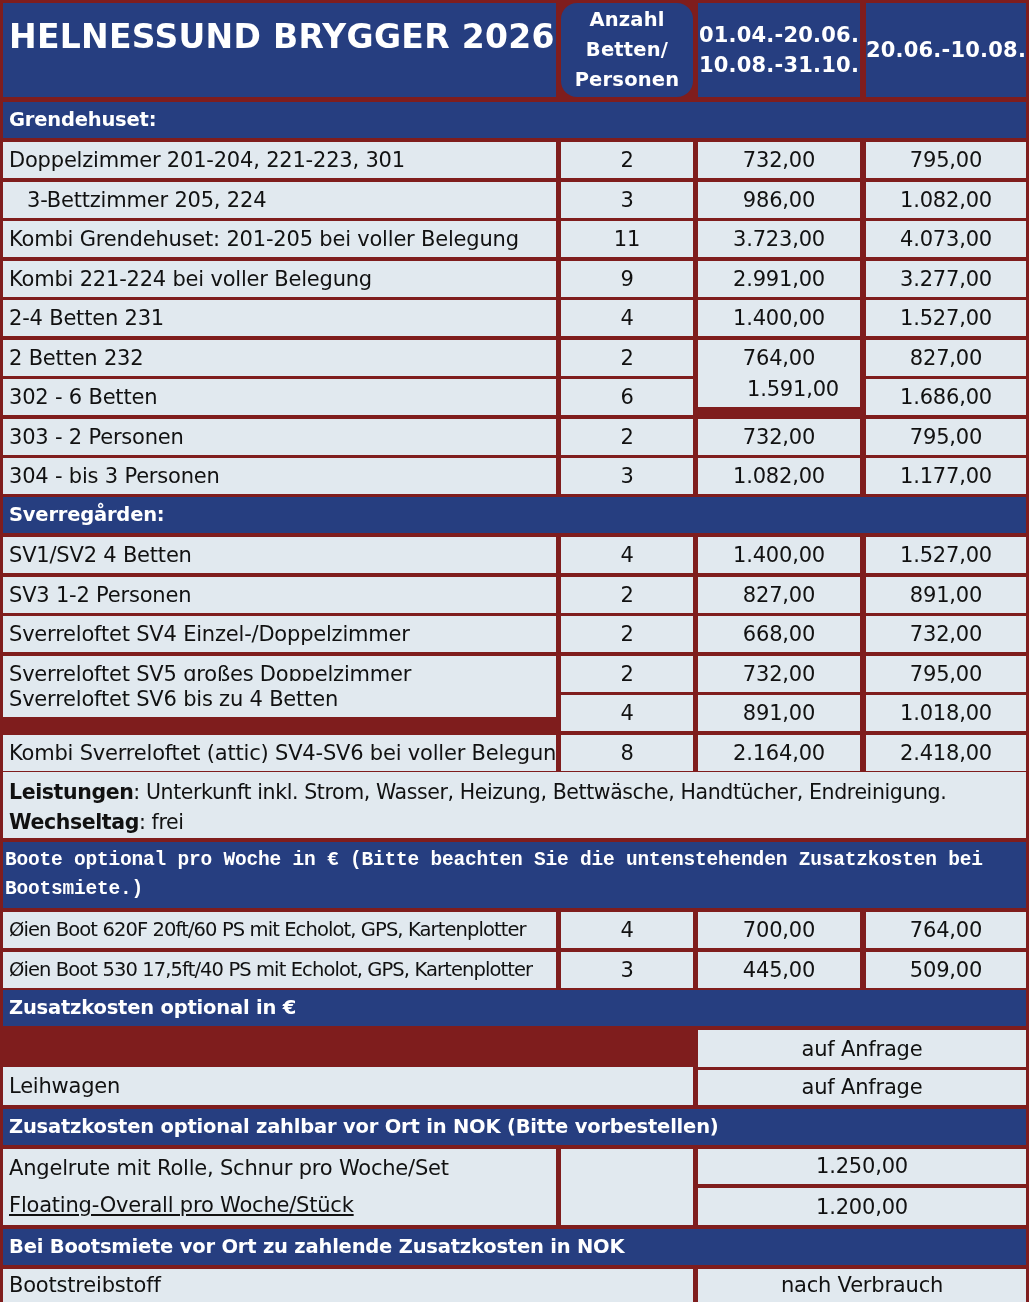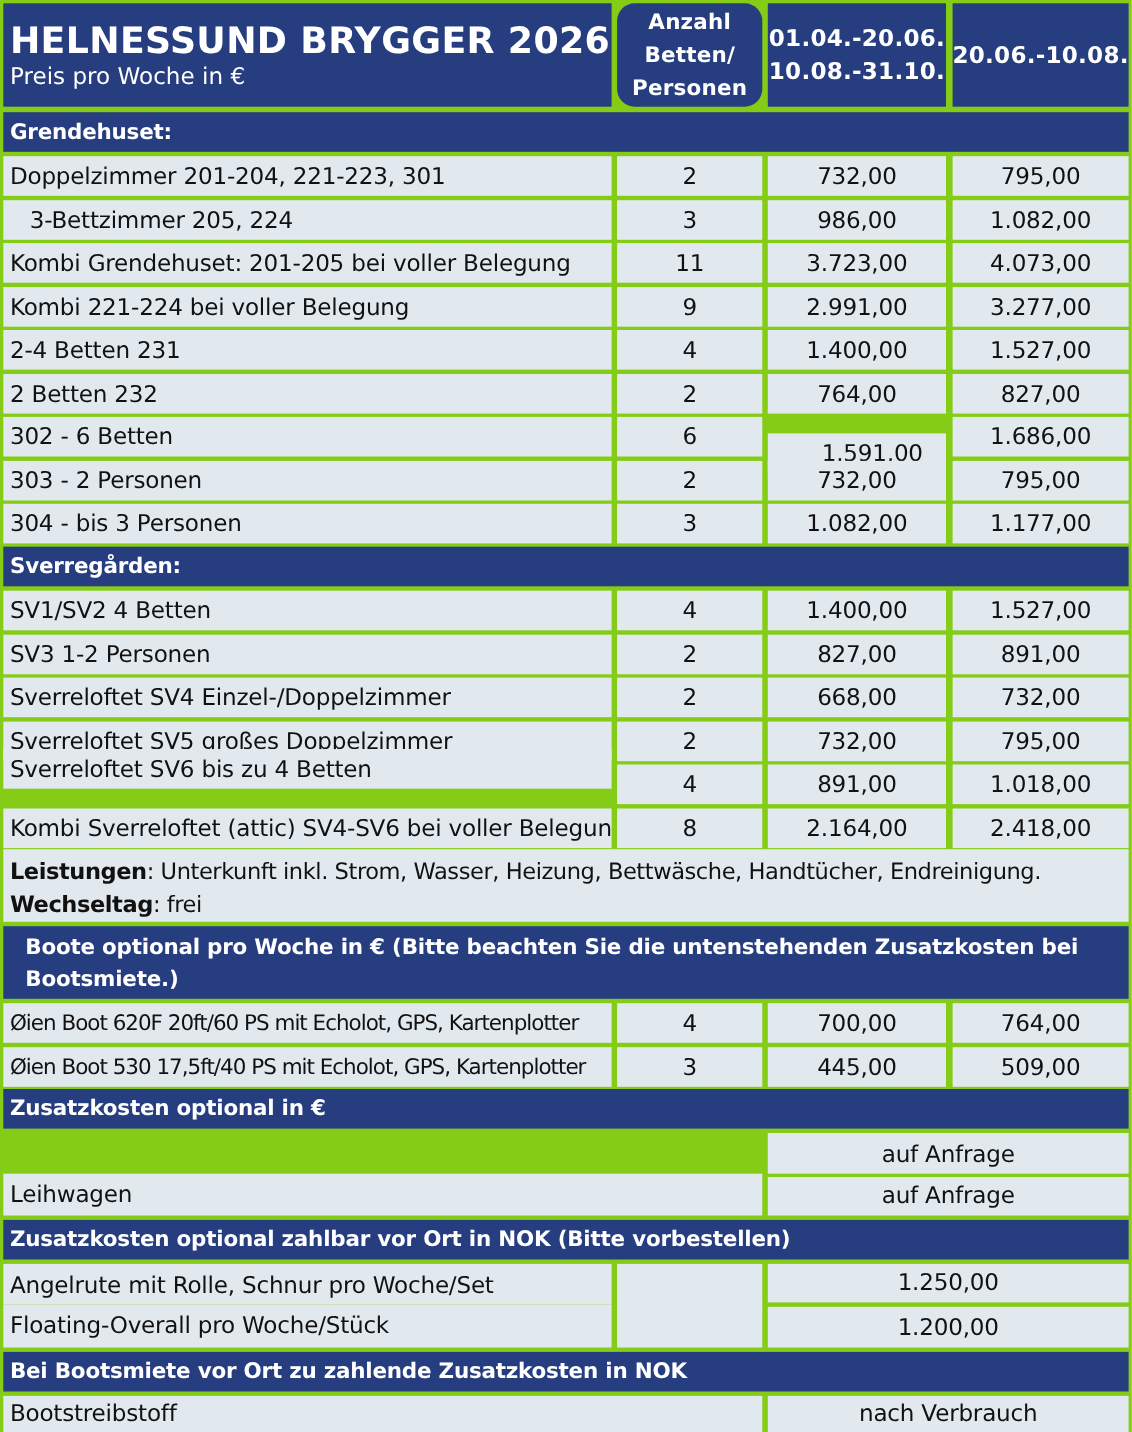--- a/index.html
+++ b/index.html
@@ -1,40 +1,39 @@
 <!DOCTYPE html>
 <html><head>
 <meta charset="utf-8">
 <style>
   html, body { margin: 0; padding: 0; background: #ffffff; }
   body { width: 1029px; height: 1302px; overflow: hidden; position: relative;
          font-family: "DejaVu Sans", sans-serif; color: #111; }
-  .sheet { position: absolute; left: 0; top: 0; width: 1029px; height: 1302px; background: #84cc16; }
+  .sheet { position: absolute; left: 0; top: 0; width: 1029px; height: 1302px; background: #7f1d1d; }
   .cell { position: absolute; box-sizing: border-box; overflow: hidden; white-space: nowrap; }
   .dark { background: #263e80; color: #ffffff; }
   .light { background: #e1e9ef; color: #111111; }
   .txt { font-size: 21px; line-height: 38px; padding-left: 6px; letter-spacing: -0.2px; }
   .ctr { text-align: center; padding-left: 0; }
   .sect { font-size: 19.5px; font-weight: bold; line-height: 36px; padding-left: 6px; letter-spacing: -0.2px; }
   .cond { font-size: 19.5px; letter-spacing: -0.9px; }
   .hdr-title { font-size: 33px; font-weight: bold; line-height: 38px; padding-left: 6px; padding-top: 15px; letter-spacing: 0.3px; }
   .hdr-sub { font-size: 21px; line-height: 26px; padding-left: 6px; }
   .hdr-col { font-size: 19.5px; font-weight: bold; text-align: center; display: flex; flex-direction: column; justify-content: center; align-items: center; line-height: 30px; letter-spacing: 0.2px; }
   .note { font-size: 20.5px; line-height: 30px; padding-left: 6px; padding-top: 5px; letter-spacing: -0.4px; }
   .note b { font-weight: bold; }
-  .wrap2 { white-space: normal; font-size: 19.5px; font-weight: bold; line-height: 29px; padding: 4px 8px 0 20px; letter-spacing: -0.2px; }
+  .wrap2 { white-space: normal; font-size: 19.5px; font-weight: bold; line-height: 29px; padding: 4px 8px 0 2px; letter-spacing: -0.2px; font-family: Liberation Mono, monospace; }
 </style>
 </head>
 <body>
 
 <div class="sheet">
 
   <div class="cell dark" style="left:3px;top:3px;width:553px;height:94px;">
     <div class="hdr-title">HELNESSUND BRYGGER 2026</div>
-    <div class="hdr-sub">Preis pro Woche in €</div>
   </div>
   <div class="cell dark hdr-col" style="left:561px;top:3px;width:132px;height:94px;border-radius:16px;">
     <span>Anzahl</span>
     <span>Betten/</span>
     <span>Personen</span>
   </div>
   <div class="cell dark hdr-col" style="left:698px;top:3px;width:162px;height:94px;font-size:21px;">
     <span>01.04.-20.06.</span>
     <span>10.08.-31.10.</span>
   </div>
@@ -76,21 +75,21 @@
       </div>
       <div>
         <div class="cell light txt" style="left: 3px; top: 339.5px; width: 553px; height: 36px; line-height: 36px;">2 Betten 232</div>
         <div class="cell light txt ctr" style="left: 561px; top: 339.5px; width: 132px; height: 36px; line-height: 36px;">2</div>
         <div class="cell light txt ctr" style="left: 698px; top: 339.5px; width: 162px; height: 36px; line-height: 36px;">764,00</div>
         <div class="cell light txt ctr" style="left: 866px; top: 339.5px; width: 160px; height: 36px; line-height: 36px;">827,00</div>
       </div>
       <div>
         <div class="cell light txt" style="left: 3px; top: 379px; width: 553px; height: 36px; line-height: 36px;">302 - 6 Betten</div>
         <div class="cell light txt ctr" style="left: 561px; top: 379px; width: 132px; height: 36px; line-height: 36px;">6</div>
-        <div class="cell light txt ctr" style="left: 698px; top: 394px; width: 162px; height: 36px; line-height: 36px; padding-left: 28px;">1.591,00</div>
+        <div class="cell light txt ctr" style="left: 698px; top: 371px; width: 162px; height: 36px; line-height: 36px; padding-left: 28px;">1.591,00</div>
         <div class="cell light txt ctr" style="left: 866px; top: 379px; width: 160px; height: 36px; line-height: 36px;">1.686,00</div>
       </div>
       <div>
         <div class="cell light txt" style="left: 3px; top: 418.5px; width: 553px; height: 36px; line-height: 36px;">303 - 2 Personen</div>
         <div class="cell light txt ctr" style="left: 561px; top: 418.5px; width: 132px; height: 36px; line-height: 36px;">2</div>
         <div class="cell light txt ctr" style="left: 698px; top: 418.5px; width: 162px; height: 36px; line-height: 36px;">732,00</div>
         <div class="cell light txt ctr" style="left: 866px; top: 418.5px; width: 160px; height: 36px; line-height: 36px;">795,00</div>
       </div>
       <div>
         <div class="cell light txt" style="left: 3px; top: 458px; width: 553px; height: 36px; line-height: 36px;">304 - bis 3 Personen</div>
@@ -161,21 +160,21 @@
       </div>
     </div>
 
   <div class="cell dark sect" style="left:3px;top:990px;width:1023px;height:36px;">Zusatzkosten optional in €</div>
   <div class="cell light txt ctr" style="left:698px;top:1030px;width:328px;height:37px;">auf Anfrage</div>
   <div class="cell light txt" style="left:3px;top:1067px;width:690px;height:38px;">Leihwagen</div>
   <div class="cell light txt ctr" style="left:698px;top:1070px;width:328px;height:35px;line-height:35px;">auf Anfrage</div>
 
   <div class="cell dark sect" style="left:3px;top:1109px;width:1023px;height:36px;">Zusatzkosten optional zahlbar vor Ort in NOK (Bitte vorbestellen)</div>
   <div class="cell light txt" style="left:3px;top:1149px;width:553px;height:37px;">Angelrute mit Rolle, Schnur pro Woche/Set</div>
-  <div class="cell light txt" style="left:3px;top:1186px;width:553px;height:39px;">Floating-Overall pro Woche/Stück</div>
+  <div class="cell light txt" style="left:3px;top:1186px;width:553px;height:39px;text-decoration:underline;">Floating-Overall pro Woche/Stück</div>
   <div class="cell light" style="left:561px;top:1149px;width:132px;height:76px;"></div>
   <div class="cell light txt ctr" style="left:698px;top:1149px;width:328px;height:35px;line-height:35px;">1.250,00</div>
   <div class="cell light txt ctr" style="left:698px;top:1188px;width:328px;height:37px;">1.200,00</div>
 
   <div class="cell dark sect" style="left:3px;top:1229px;width:1023px;height:36px;">Bei Bootsmiete vor Ort zu zahlende Zusatzkosten in NOK</div>
   <div class="cell light txt" style="left:3px;top:1269px;width:690px;height:33px;line-height:33px;">Bootstreibstoff</div>
   <div class="cell light txt ctr" style="left:698px;top:1269px;width:328px;height:33px;line-height:33px;">nach Verbrauch</div>
 </div>
 
 </body></html>

